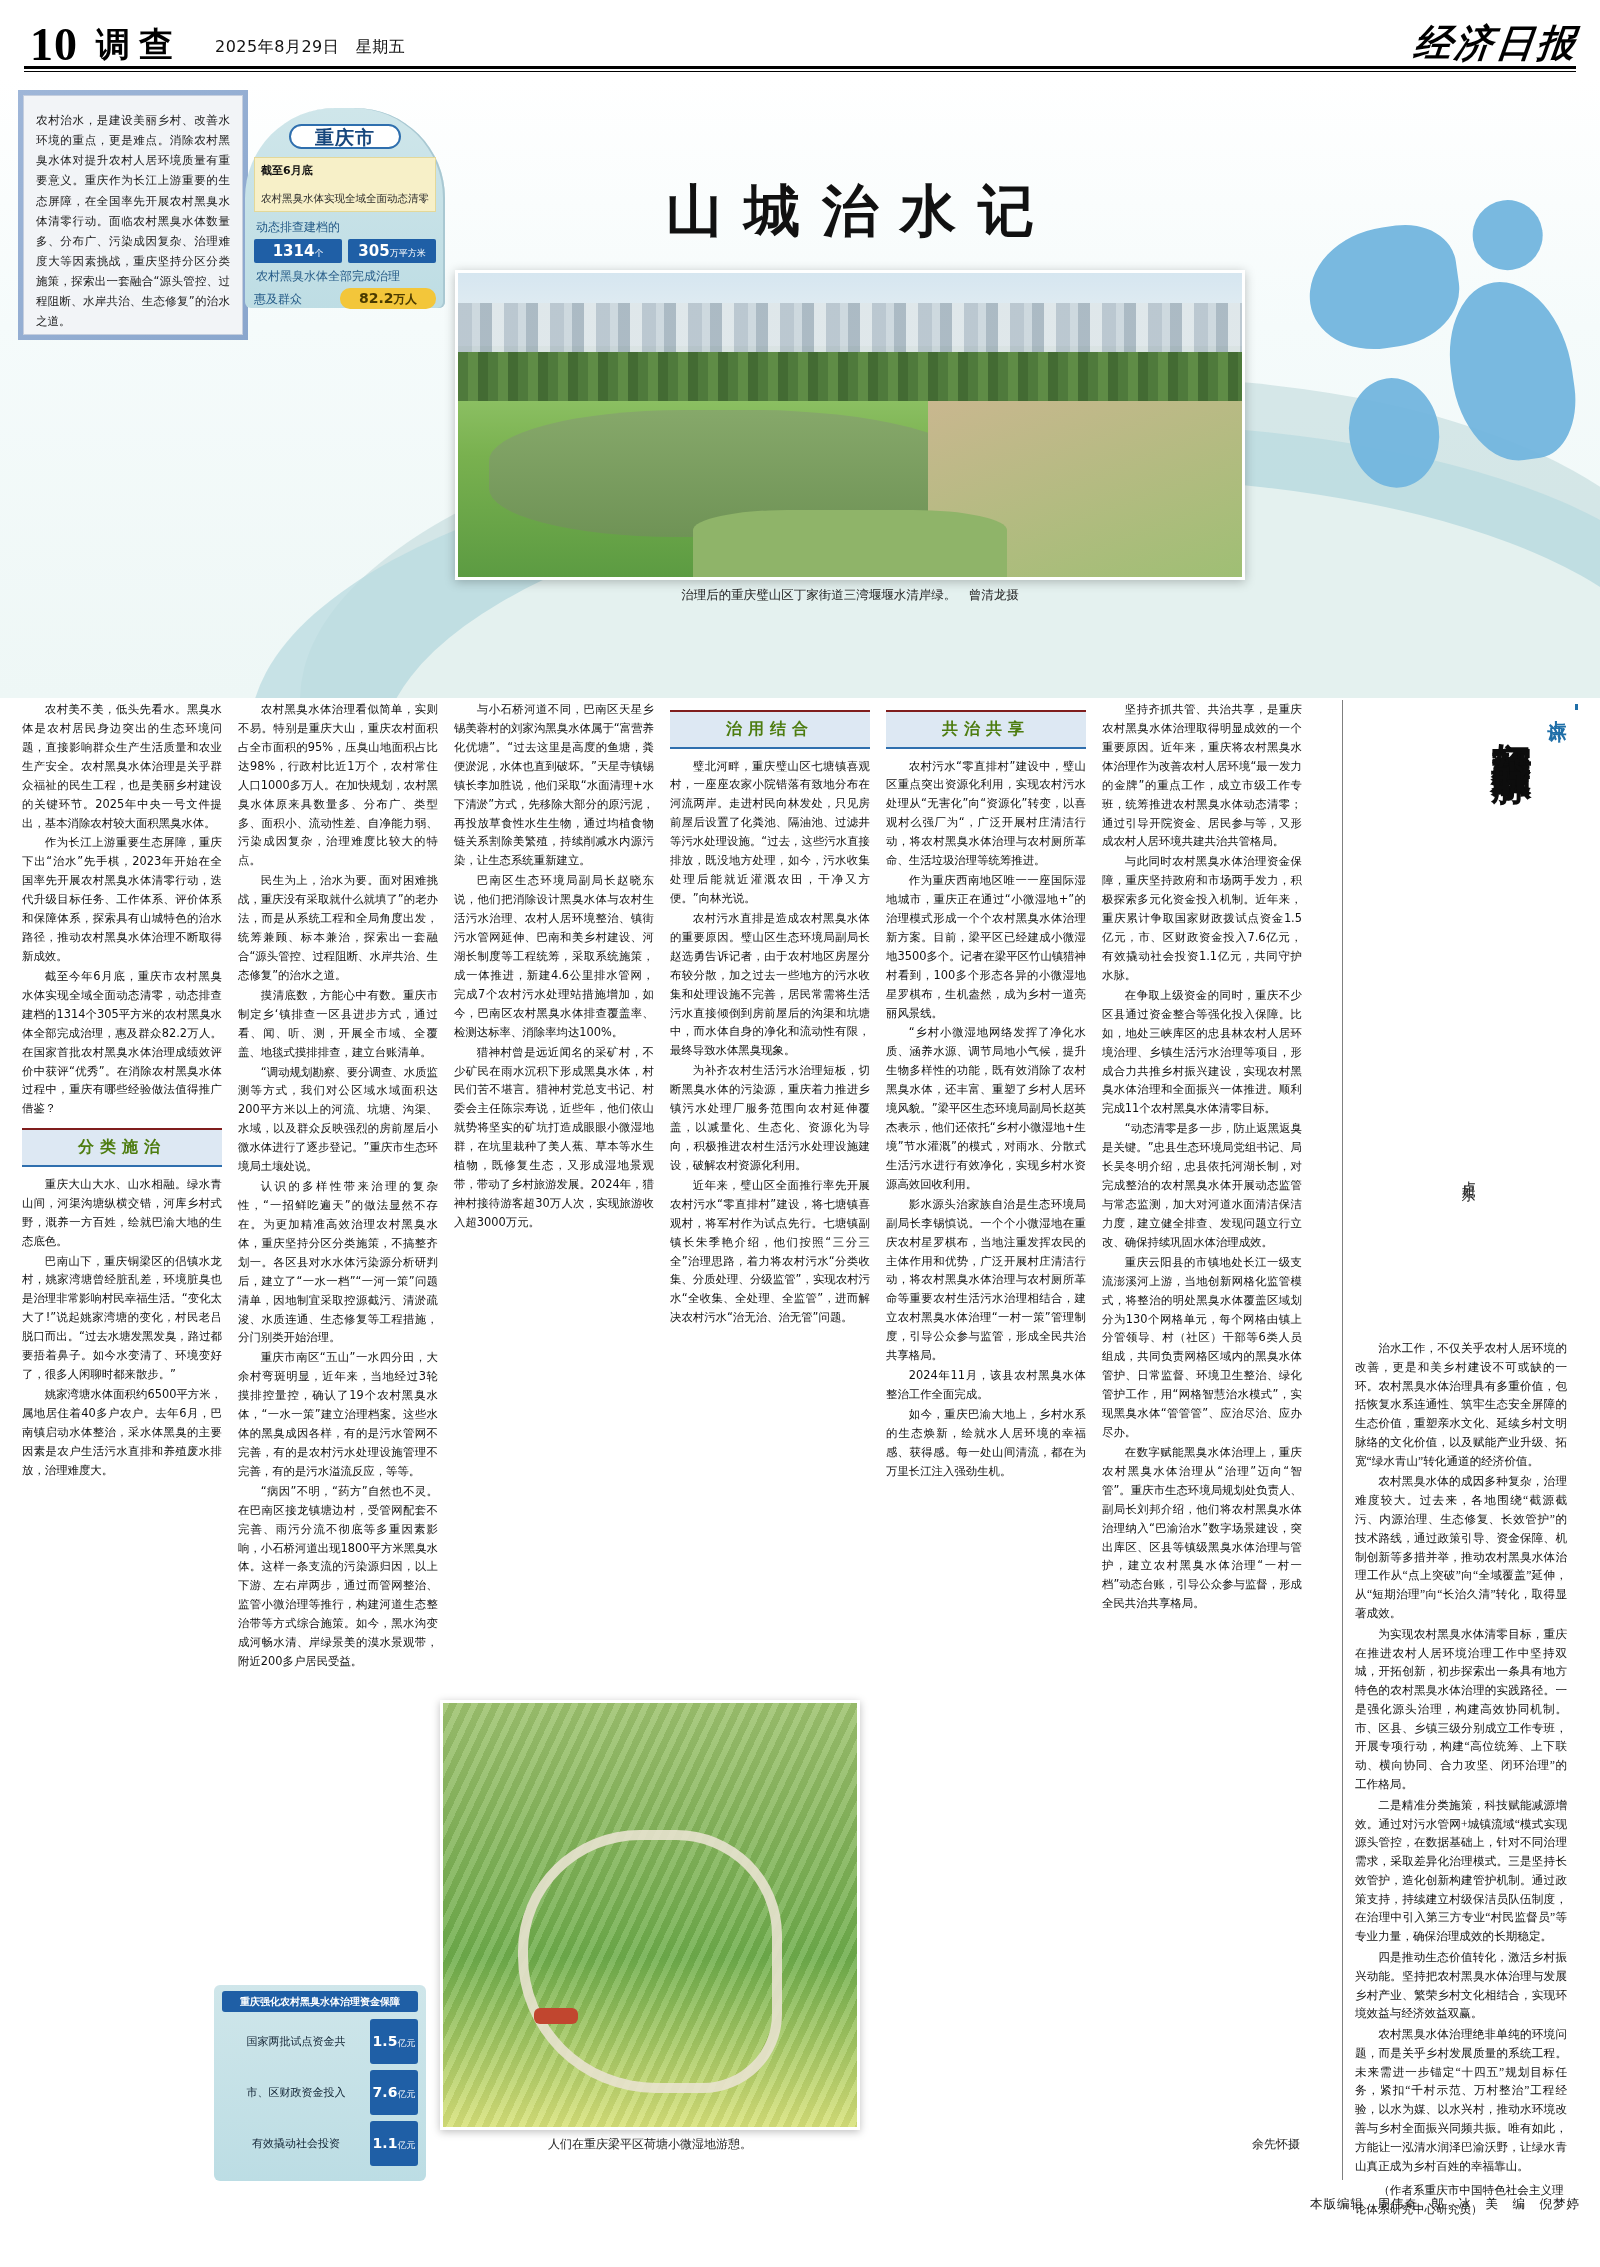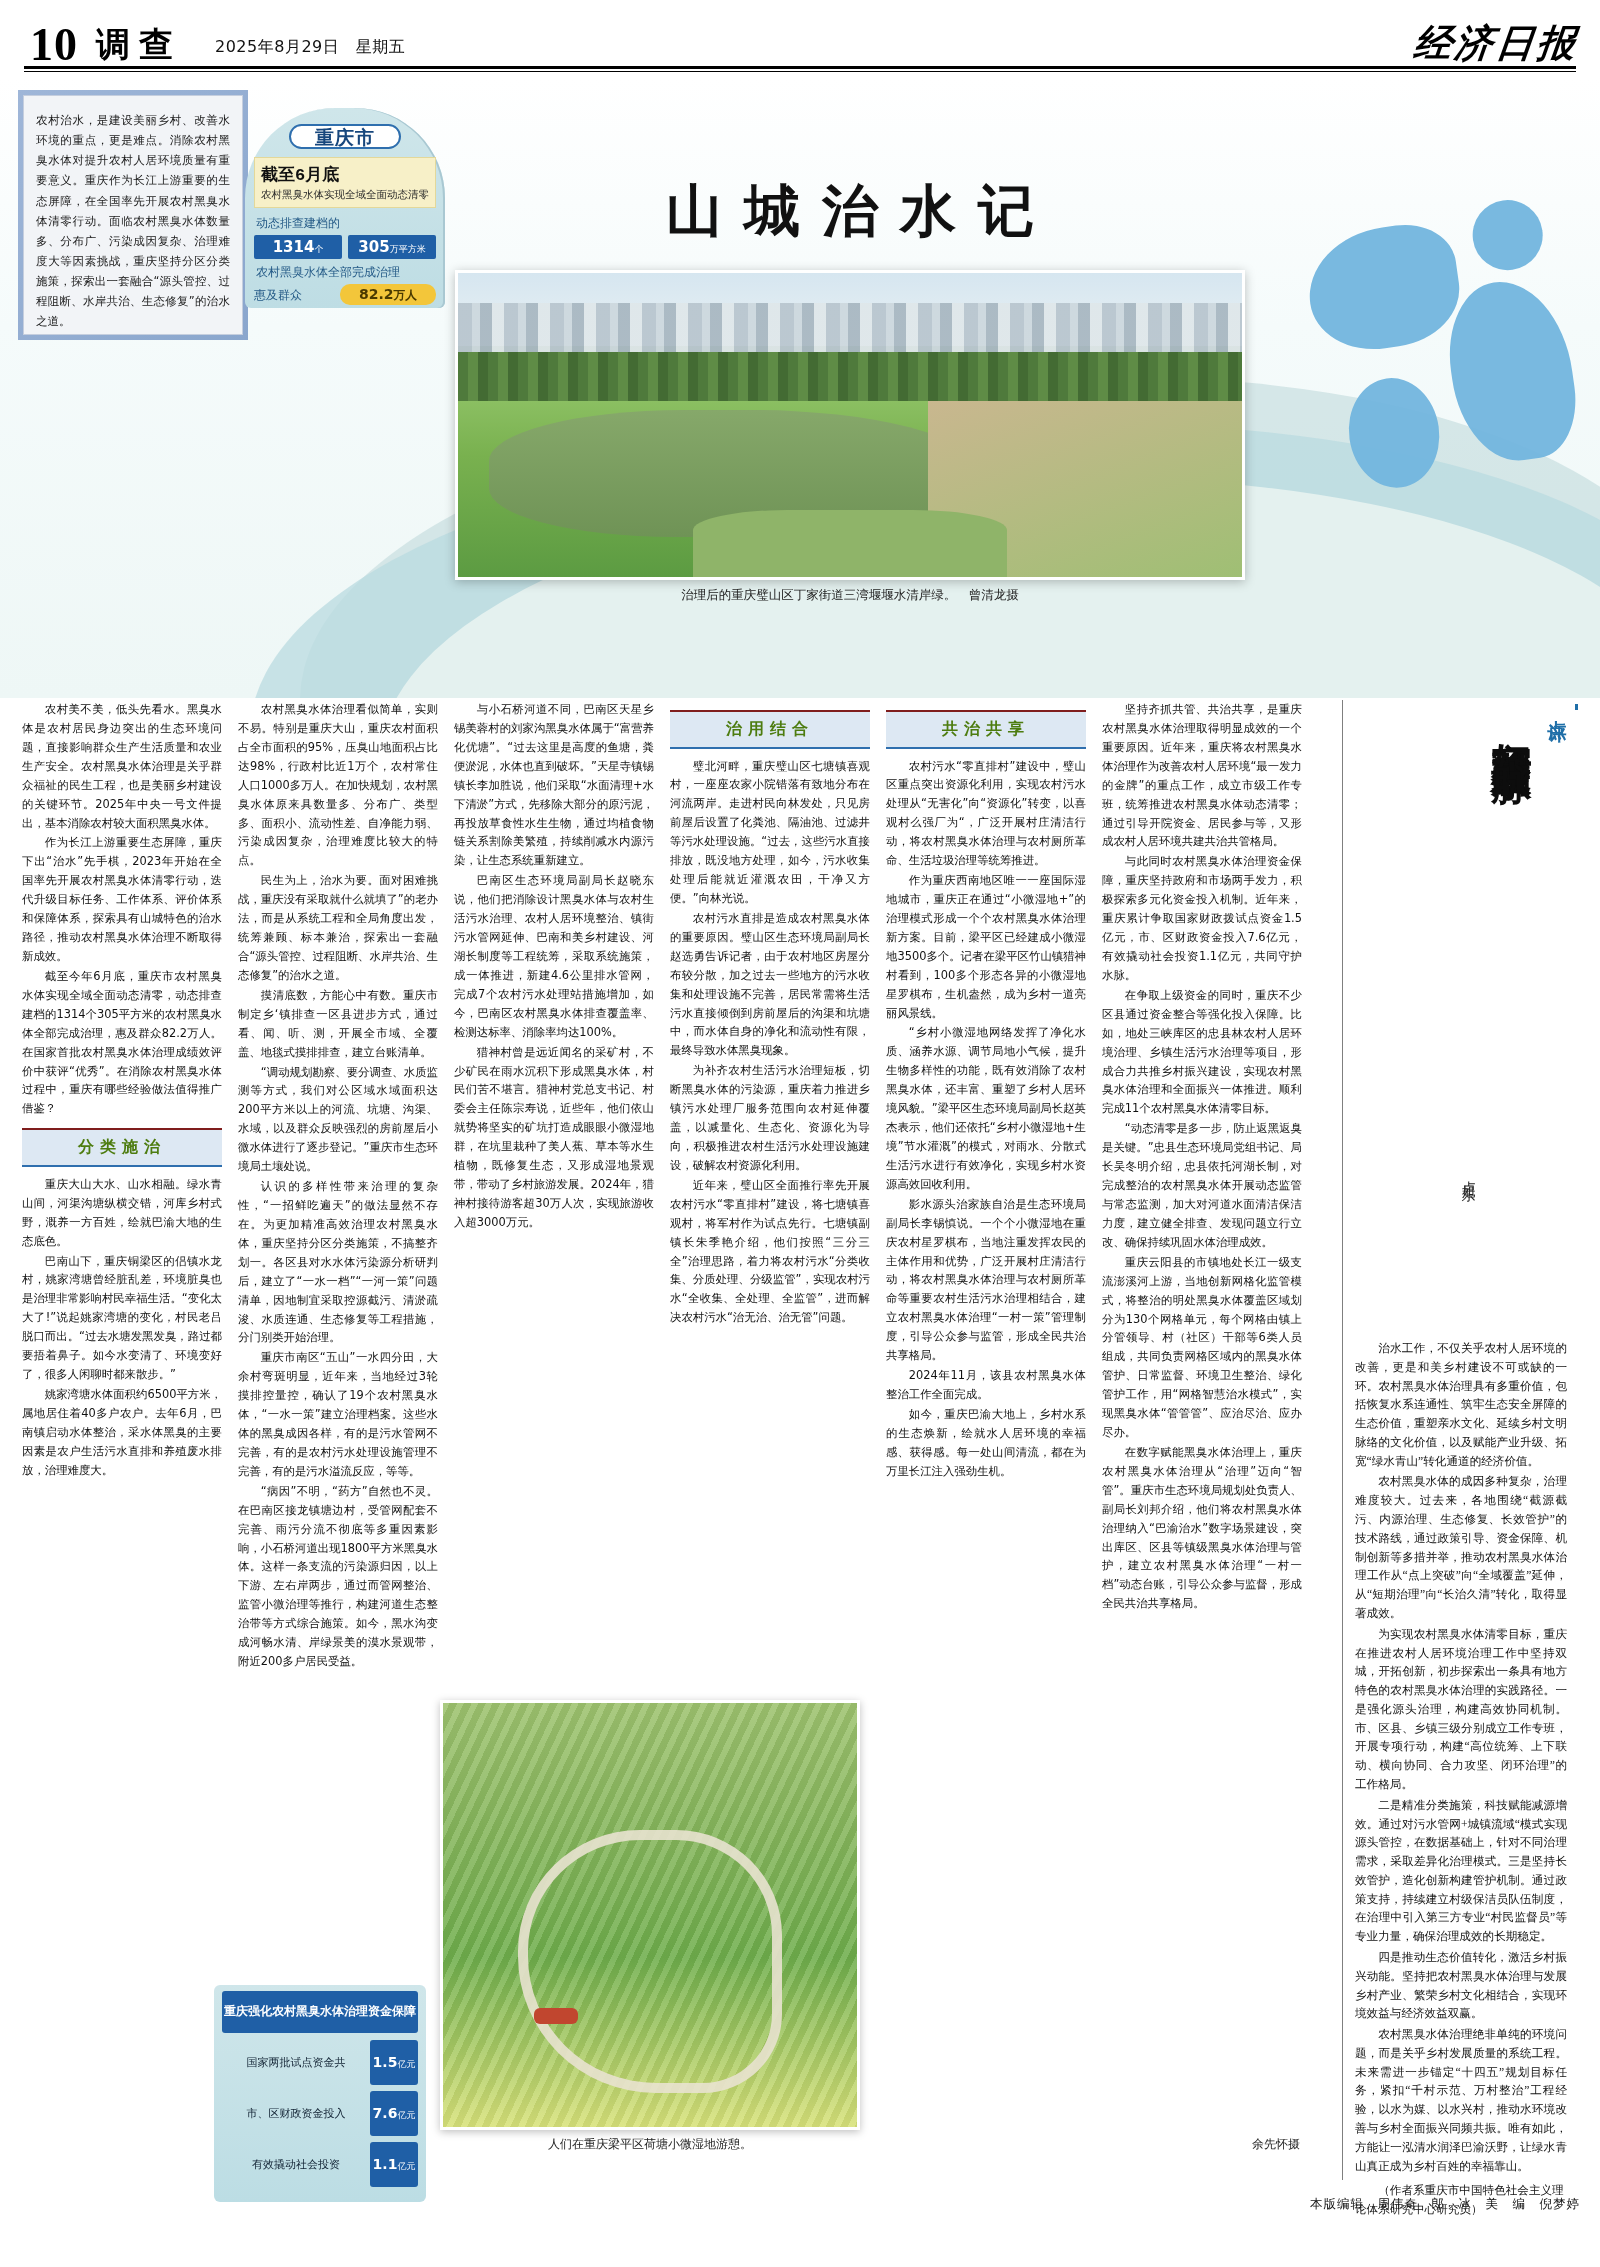--- a/index.html
+++ b/index.html
@@ -113,21 +113,21 @@
     margin:6px auto 8px auto; width:112px; height:25px;
     border:2px solid #2f6fae; border-radius:14px; background:#fff;
     text-align:center; line-height:22px;
     font-family:"DejaVu Sans",sans-serif; font-weight:bold;
     font-size:19px; color:#17477d; letter-spacing:1px;
   }
   .stats-note {
     background:#f7f0c8; border:1px solid #e3d89a; padding:5px 6px; margin-bottom:7px;
     font-family:"DejaVu Sans",sans-serif; color:#2a2a2a;
   }
-  .stats-note b { display:block; font-size:17px; color:#111; margin-bottom:2px;font-family:Liberation Mono, monospace;}
+  .stats-note b { display:block; font-size:11px; color:#111; margin-bottom:14px;}
   .stats-note span { display:block; font-size:10.5px; line-height:1.3; }
   .stats-lab {
     font-family:"DejaVu Sans",sans-serif; font-size:12px; color:#245a87; margin:2px 0 3px 2px;
   }
   .stats-row { display:flex; gap:6px; margin-bottom:5px; }
   .chip {
     flex:1; background:#1f5fa6; color:#fff; text-align:center;
     border-radius:2px; padding:3px 0;
     font-family:"DejaVu Sans",sans-serif; font-weight:bold; font-size:15px;
   }
@@ -240,22 +240,22 @@
   }
 
   
   .fund {
     position:absolute; left:214px; top:1985px; width:212px;
     background: linear-gradient(180deg,#cfe6ea,#bcdde4);
     border-radius:6px; padding:6px 8px 9px 8px;
   }
   .fund-h {
     background:#1f5fa6; color:#fff; border-radius:3px; text-align:center;
-    font-family:"DejaVu Sans",sans-serif; font-weight:bold; font-size:12px;
-    padding:13px 2px; line-height:1.3; margin-bottom:7px;
+    font-family:"DejaVu Sans",sans-serif; font-weight:bold; font-size:10px;
+    padding:4px 2px; line-height:1.3; margin-bottom:7px;
   }
   .fund-row { display:flex; align-items:center; margin-bottom:6px; }
   .fund-lab {
     flex:1; font-family:"DejaVu Sans",sans-serif; font-size:11px; color:#123;text-align:center; 
   }
   .fund-val {
     width:48px; background:#1f5fa6; color:#fff; border-radius:3px;
     text-align:center; font-family:"DejaVu Sans",sans-serif;
     font-weight:bold; font-size:14px; padding:14px 0;
   }

